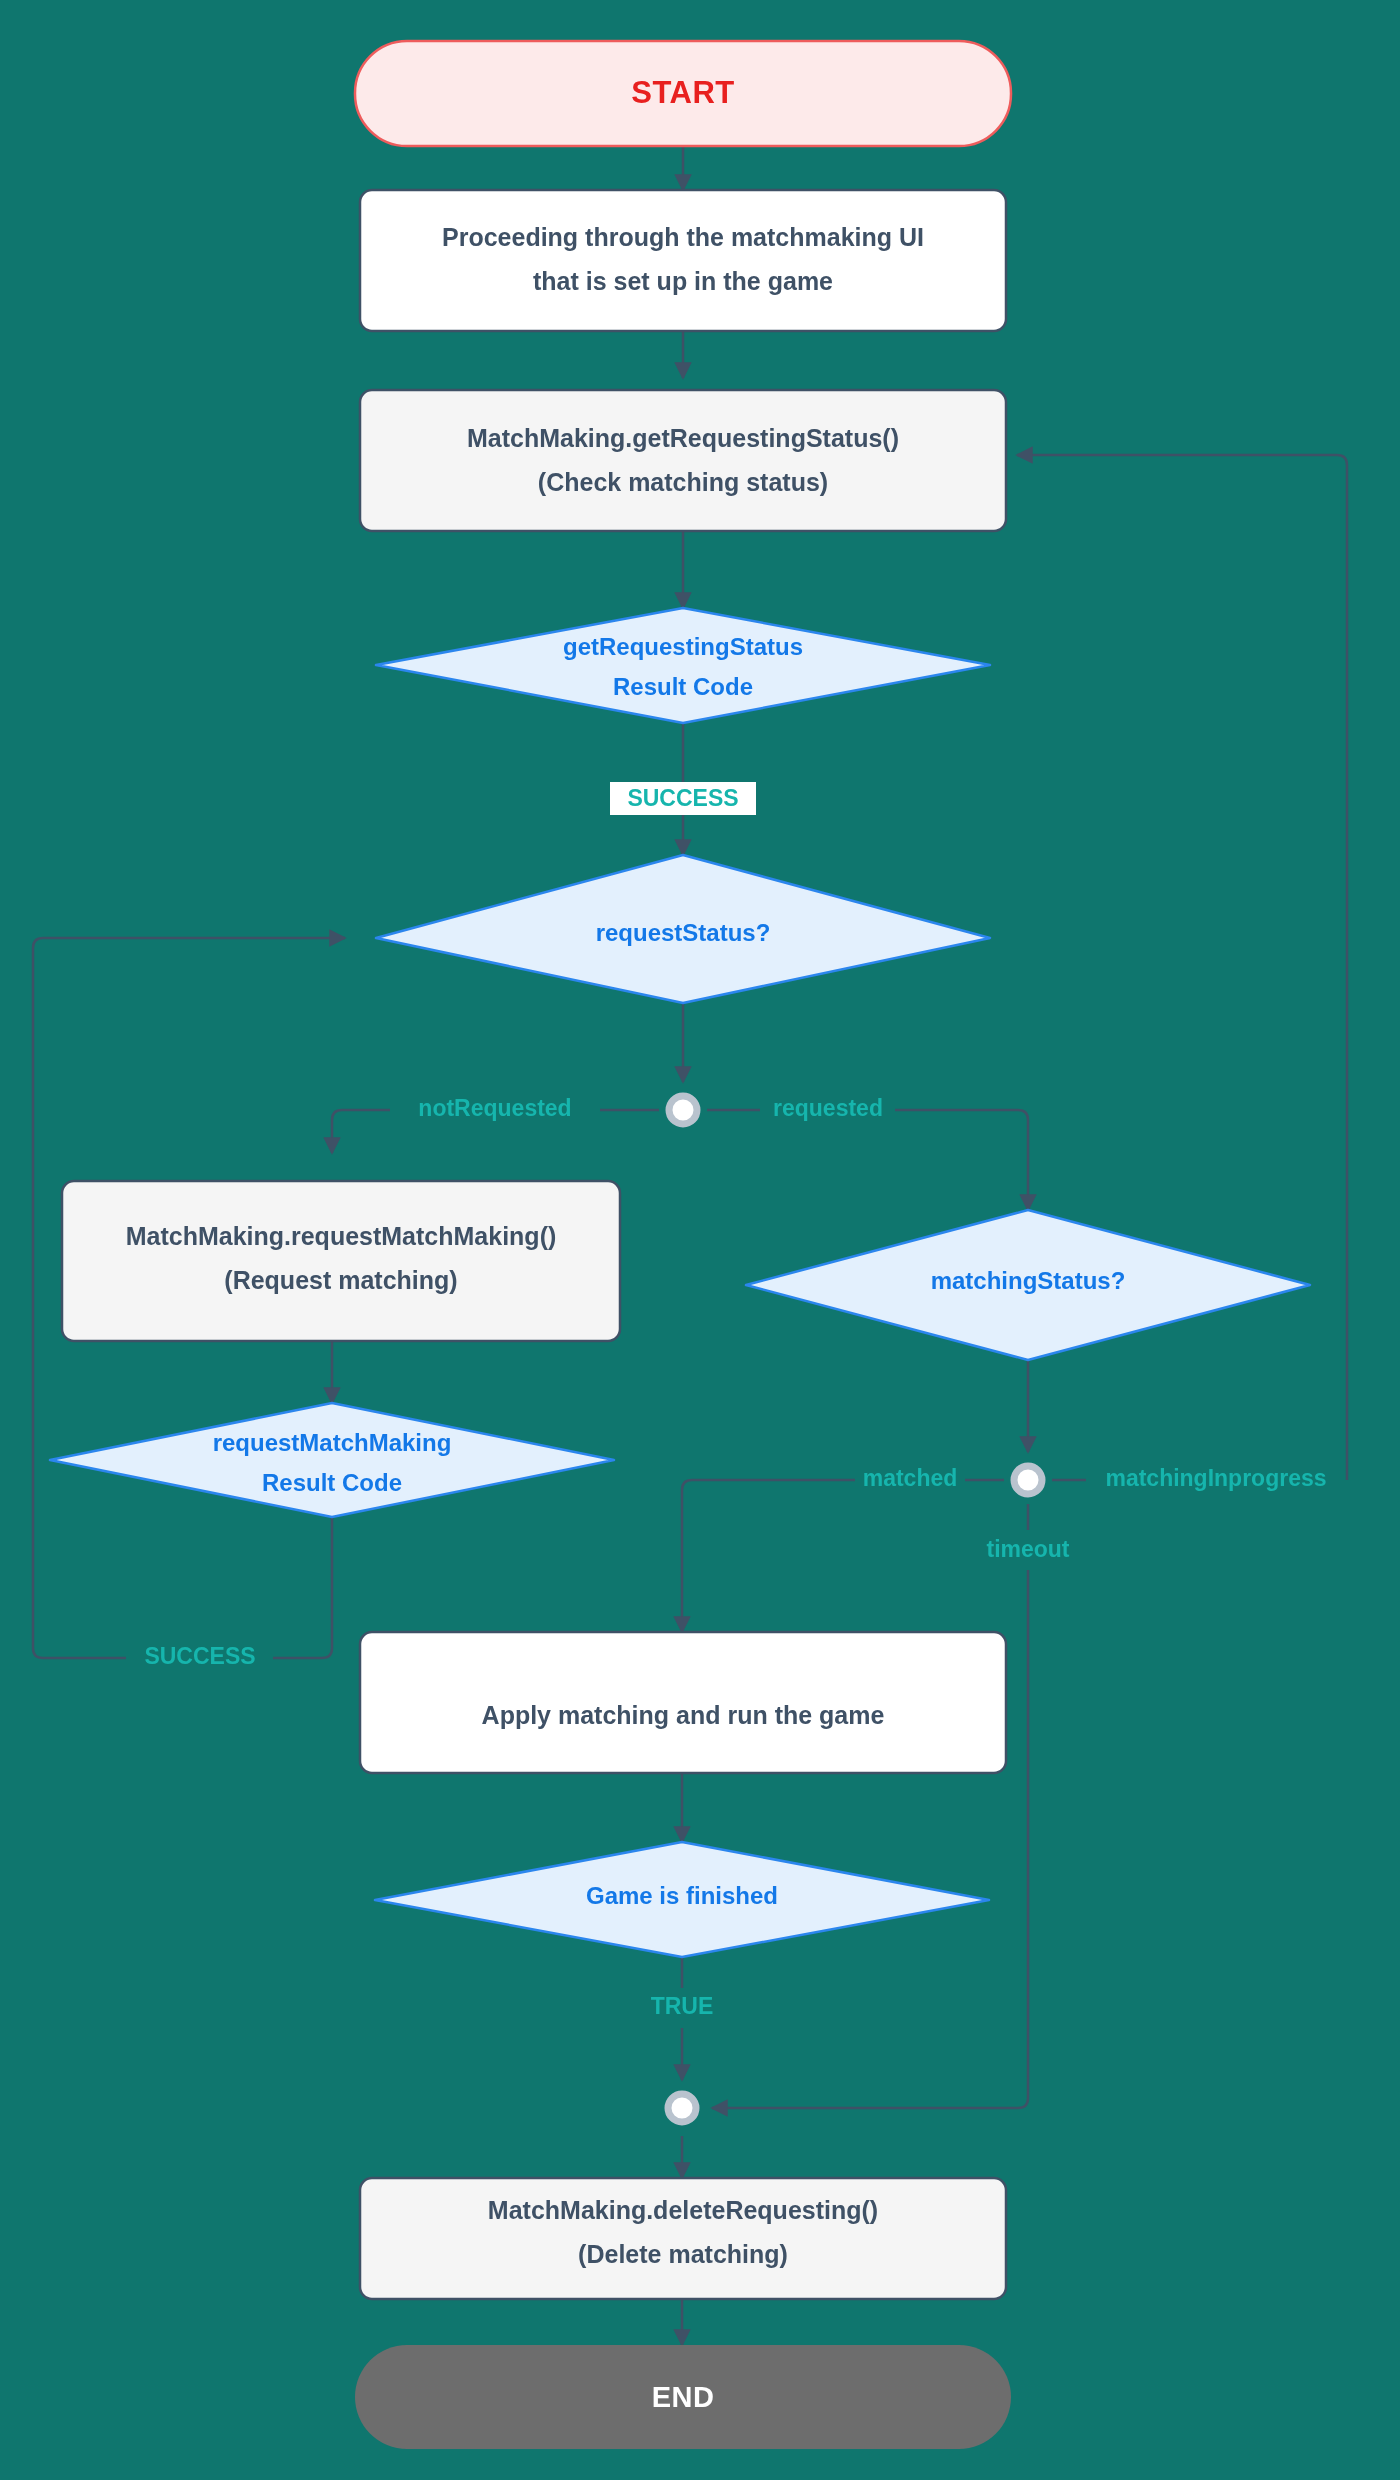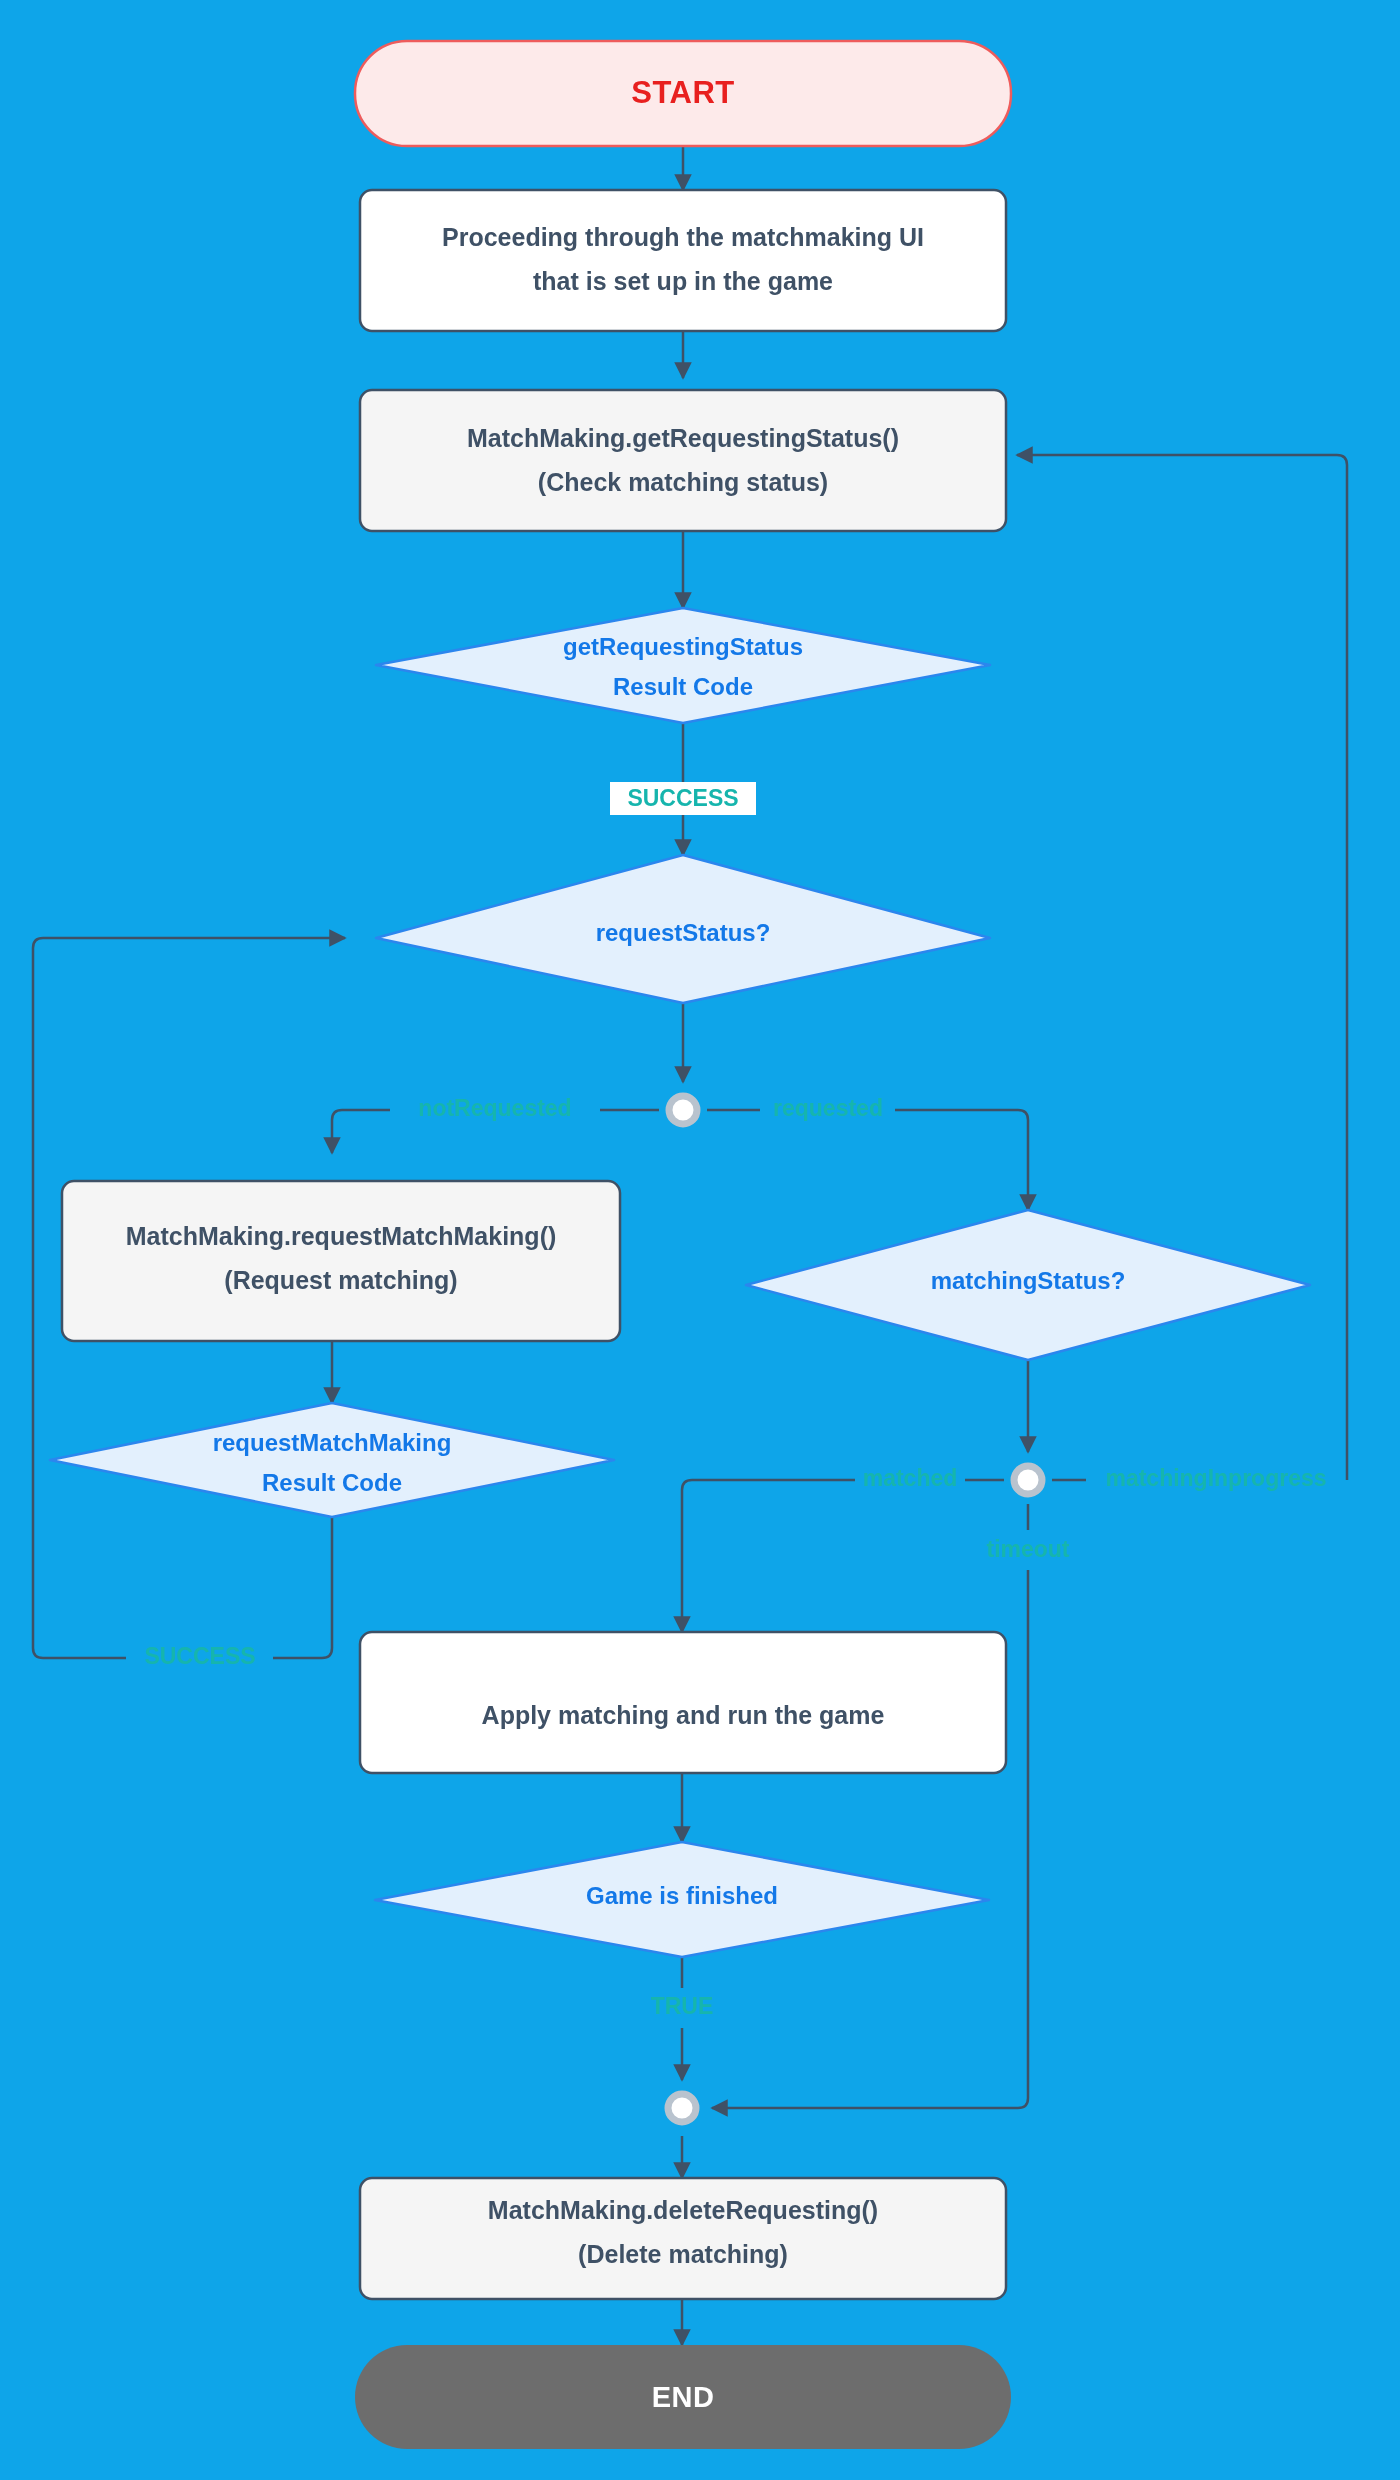--- a/index.html
+++ b/index.html
@@ -7,21 +7,21 @@
     padding: 0;
     background: #ffffff;
   }
   body {
     font-family: "Liberation Sans", sans-serif;
   }
   #flow-root {
     position: relative;
     width: 1400px;
     height: 2480px;
-    background: #0ea5e9;
+    background: #0f766e;
     overflow: hidden;
     text-align: center;
   }
   svg.flow-canvas {
     position: absolute;
     left: 0;
     top: 0;
     width: 1400px;
     height: 2480px;
   }

